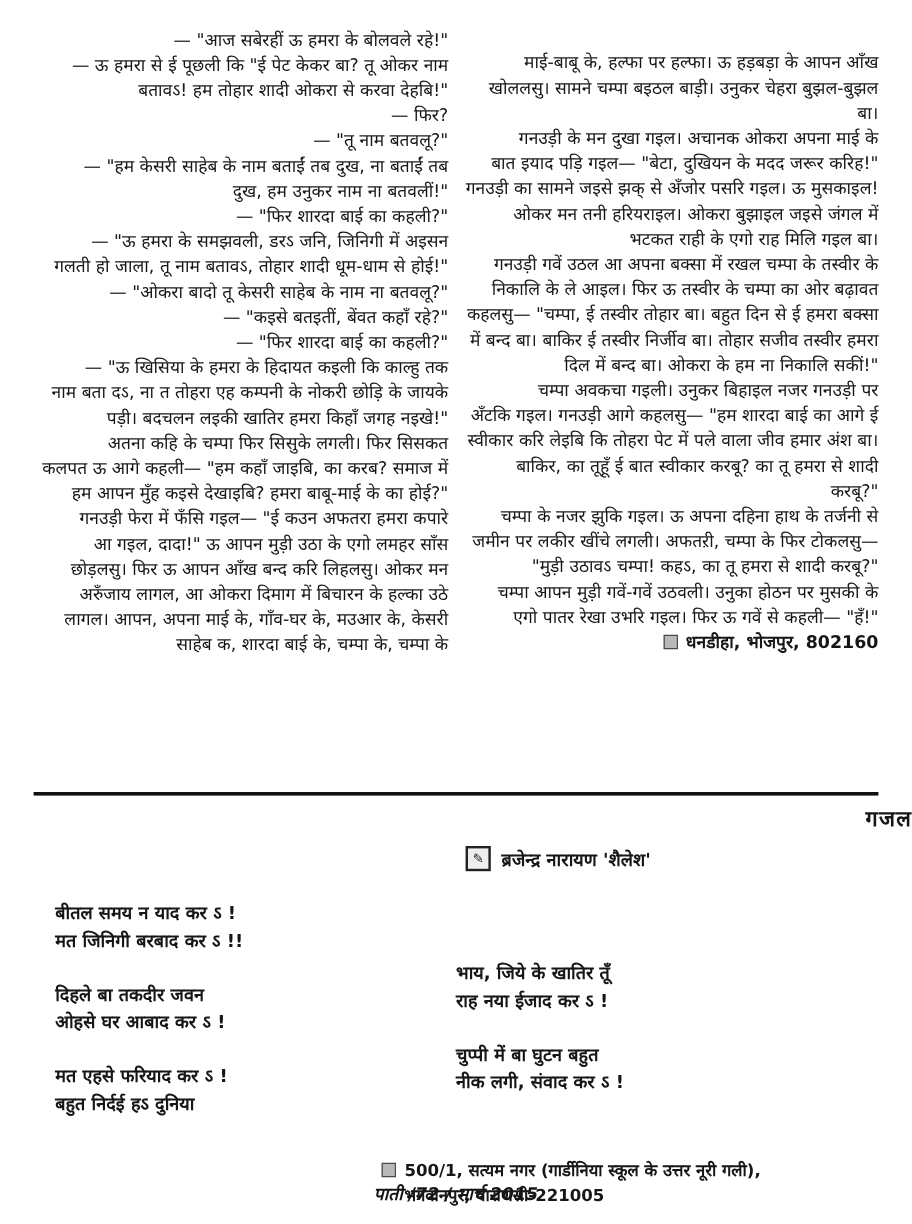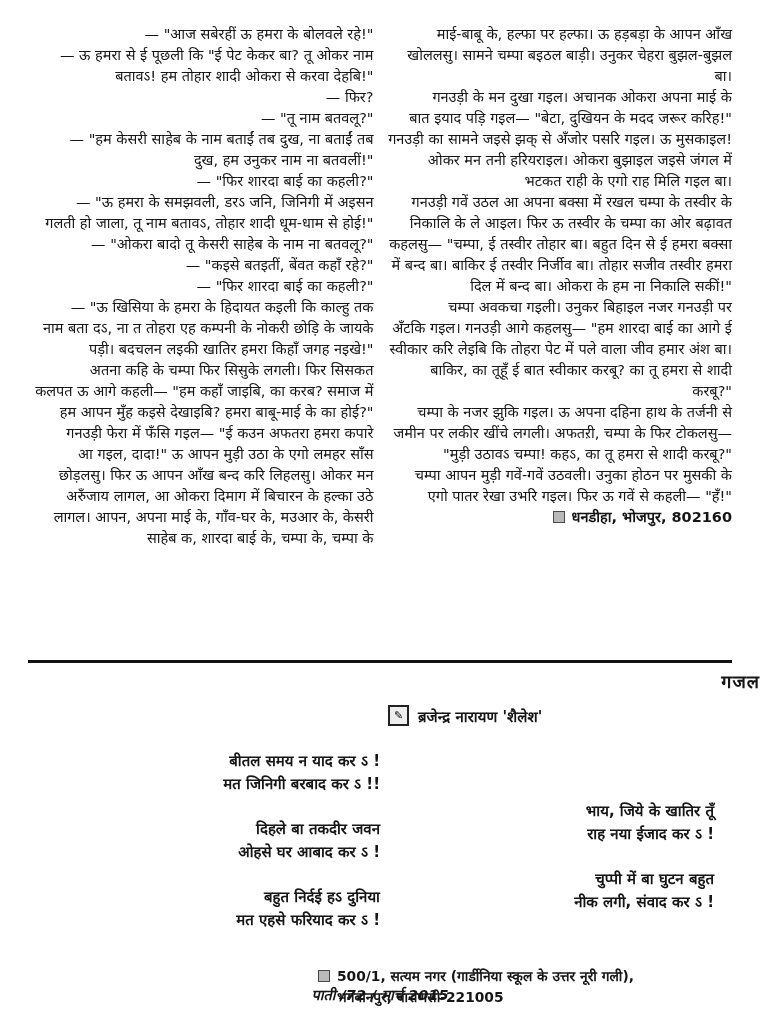--- a/index.html
+++ b/index.html
@@ -4,32 +4,32 @@
 <style>
   html,body{margin:0;padding:0;}
   .page{
     width:760px;height:1020px;background:#ffffff;color:#161616;
     font-family:"DejaVu Sans",sans-serif;position:relative;overflow:hidden;
     box-sizing:border-box;
   }
   .story{display:flex;gap:13px;padding:24px 28px 0 28px;height:622px;overflow:hidden;}
   .col{width:348px;font-size:14.5px;line-height:21px;text-align:justify;text-justify:inter-word;}
   .col p{margin:0;text-indent:24px;text-align:right;}
-  .col p.cont{text-indent:0;}
+  .col p.cont{text-indent:0;margin-top:19px;}
   .attribution{margin-top:12px;text-align:center;font-weight:bold;font-size:14.5px;text-indent:0;}
   .sq{display:inline-block;width:10px;height:10px;background:#b9b9b9;border:1.5px solid #4a4a4a;
       vertical-align:-1px;margin-right:7px;}
   .rule{border:none;border-top:3px solid #111;margin:14px 28px 0 28px;}
   .ghazal-title{text-align:right;font-weight:bold;font-size:18px;margin-top:6px;letter-spacing:1px;}
   .author-row{margin-left:388px;margin-top:12px;font-weight:bold;font-size:15px;
       display:flex;align-items:center;gap:9px;}
   .pen-icon{display:inline-flex;align-items:center;justify-content:center;width:17px;height:17px;
       border:2px solid #222;background:#eee;font-size:11px;line-height:1;color:#111;}
   .poems{display:flex;padding:0 46px;margin-top:2px;}
-  .poem-col{width:50%;text-align:right;font-weight:bold;font-size:15px;line-height:23px;}
+  .poem-col{width:50%;text-align:left;font-weight:bold;font-size:15px;line-height:23px;}
   .poem-col .stanza{margin-top:22px;}
   .poem-col.right-poems{padding-top:50px;}
   .address{margin-left:318px;margin-top:34px;font-size:13.8px;font-weight:bold;line-height:21px;}
   .address .addr-text{display:inline-block;vertical-align:top;max-width:380px;text-align:left;}
   .footer{position:absolute;left:0;bottom:16px;width:100%;text-align:center;
       font-weight:bold;font-size:14.5px;font-style:italic;}
 </style>
 </head>
 <body>
 
@@ -77,22 +77,22 @@
     <div class="poem-col">
       <div class="stanza">
         <div>बीतल समय न याद कर ऽ !</div>
         <div>मत जिनिगी बरबाद कर ऽ !!</div>
       </div>
       <div class="stanza">
         <div>दिहले बा तकदीर जवन</div>
         <div>ओहसे घर आबाद कर ऽ !</div>
       </div>
       <div class="stanza">
+        <div>मत एहसे फरियाद कर ऽ !</div>
         <div>बहुत निर्दई हऽ दुनिया</div>
-        <div>मत एहसे फरियाद कर ऽ !</div>
       </div>
     </div>
     <div class="poem-col right-poems">
       <div class="stanza">
         <div>भाय, जिये के खातिर तूँ</div>
         <div>राह नया ईजाद कर ऽ !</div>
       </div>
       <div class="stanza">
         <div>चुप्पी में बा घुटन बहुत</div>
         <div>नीक लगी, संवाद कर ऽ !</div>

